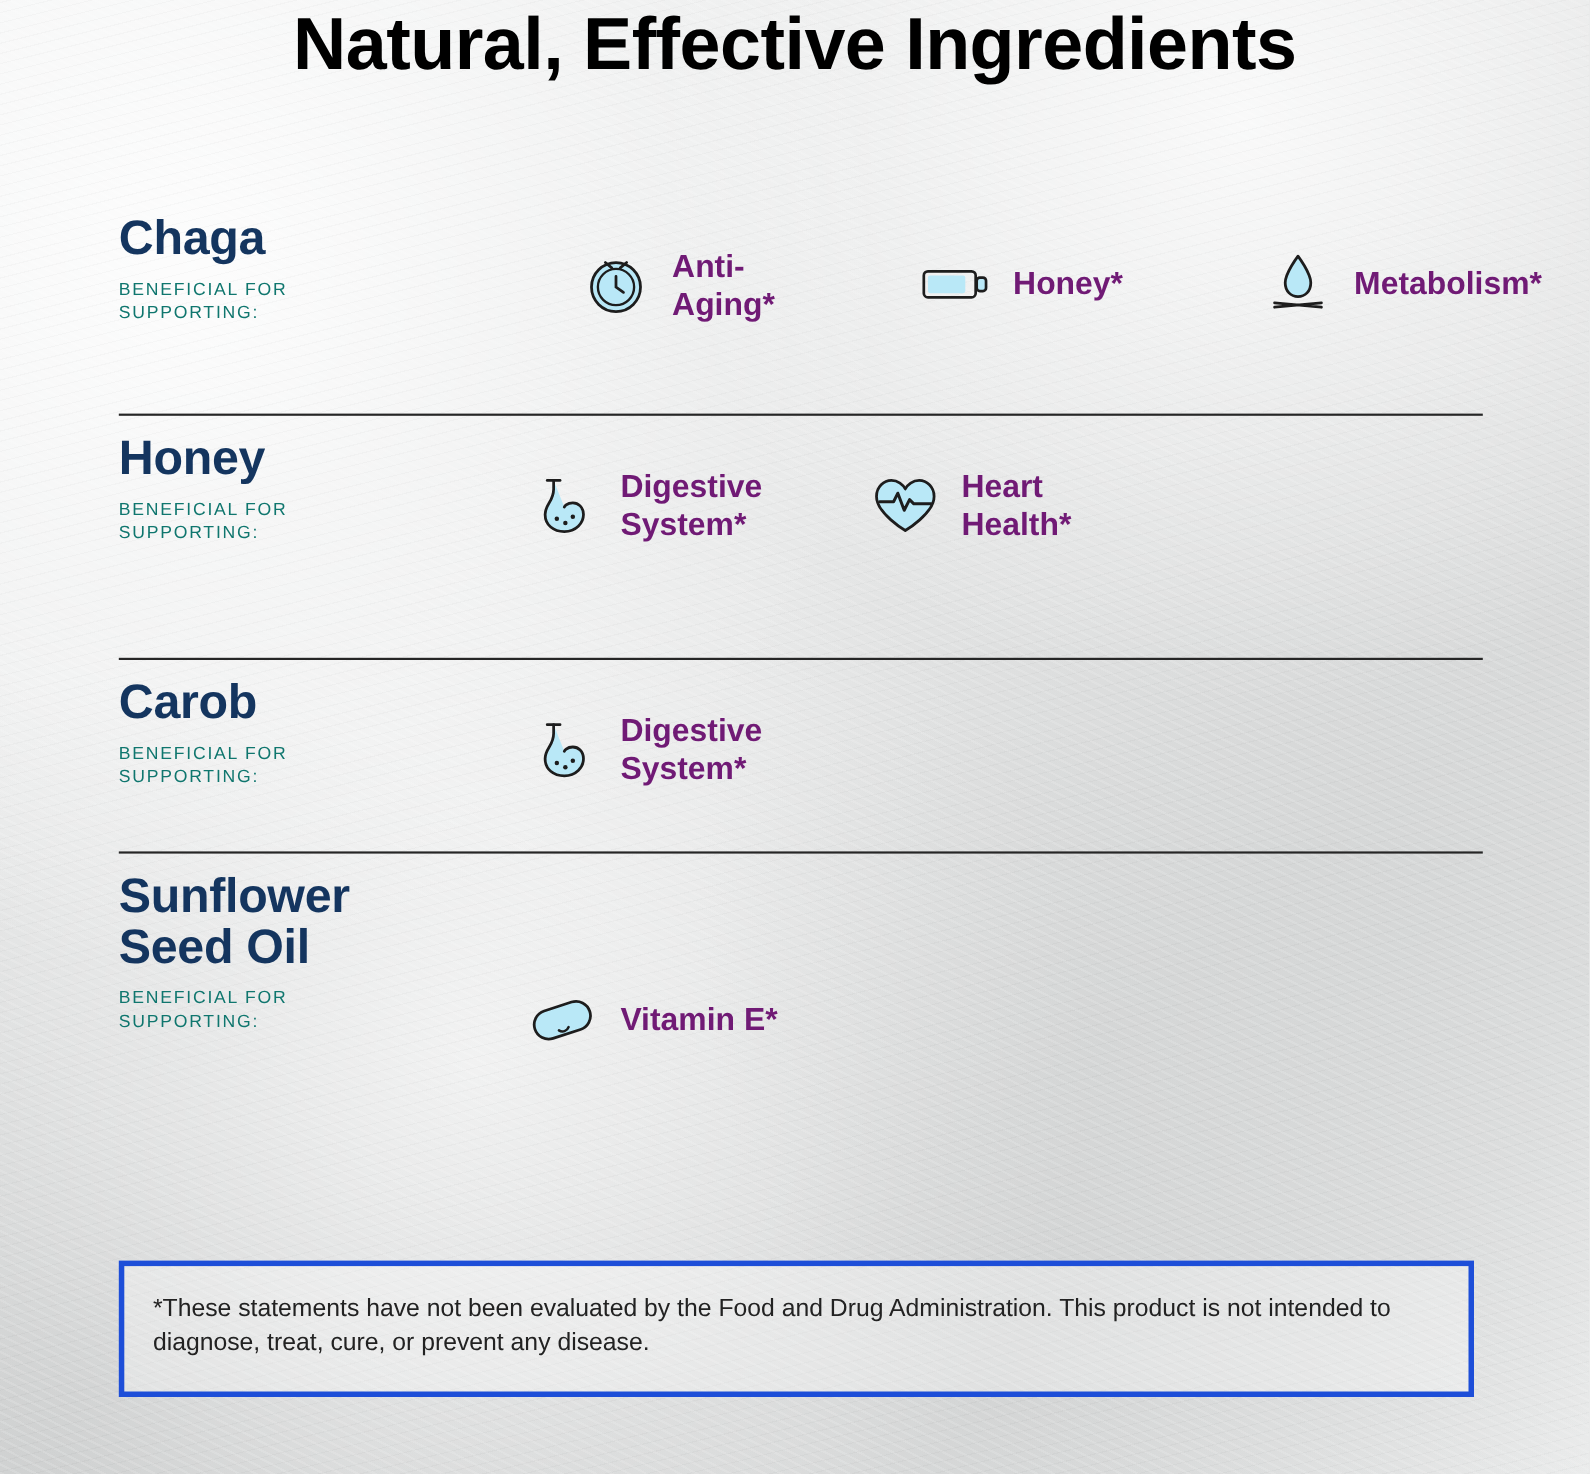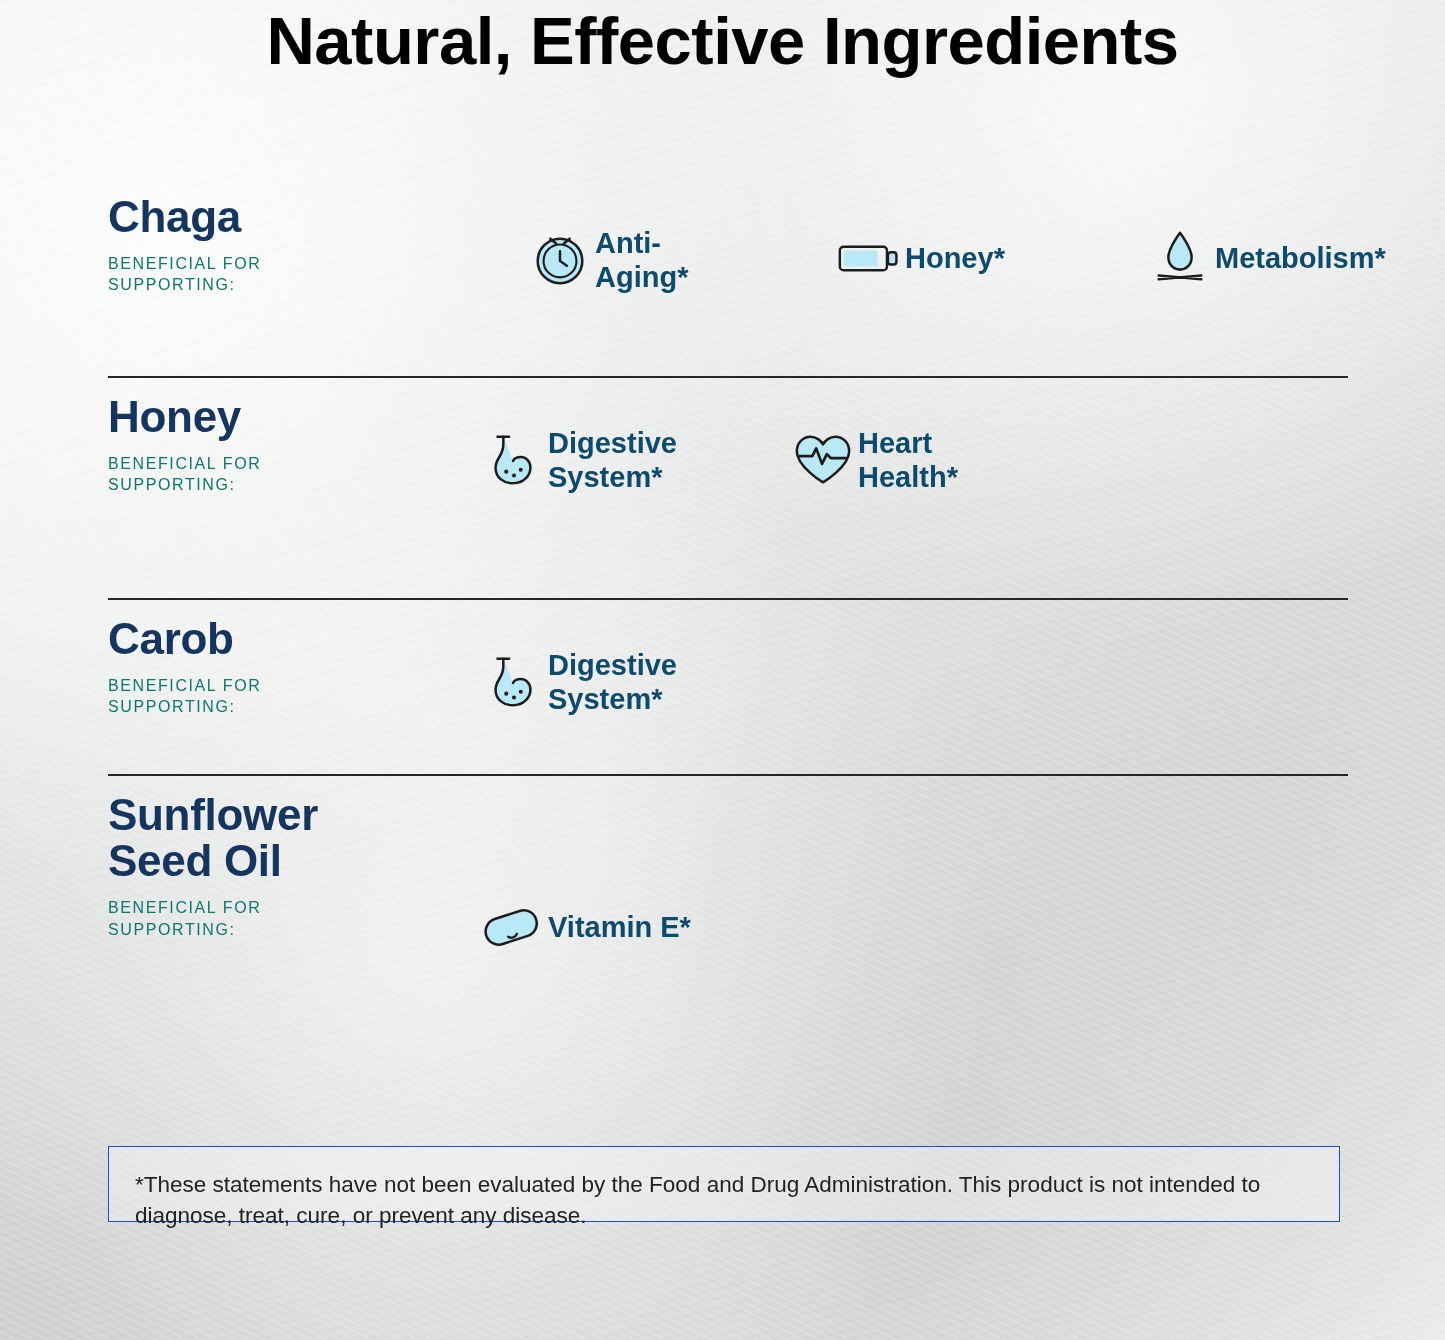--- a/index.html
+++ b/index.html
@@ -108,40 +108,40 @@
   }
   .benefit .icon {
     width: 70px;
     height: 64px;
     flex: 0 0 70px;
     display: flex;
     align-items: center;
     justify-content: center;
   }
   .benefit .blabel {
-    margin-left: 0;
-    color: #0c4a6e;
+    margin-left: 16px;
+    color: #701a75;
     font-size: 29px;
     font-weight: bold;
     line-height: 1.18;
     white-space: pre-line;
   }
   .w-anti { width: 300px; }
   .w-energy { width: 300px; }
   .w-digest { width: 300px; }
   .w-plain { width: auto; }
 
   .disclaimer {
     position: absolute;
     left: 108px;
     top: 1146px;
     width: 1232px;
-    height: 76px;
+    height: 124px;
     box-sizing: border-box;
-    border: 1px solid #1d4ed8;
+    border: 5px solid #1d4ed8;
     background: rgba(255,255,255,0.30);
     padding: 22px 26px;
     color: #222;
     font-size: 22.5px;
     line-height: 1.38;
   }
 </style>
 </head>
 <body>
 

